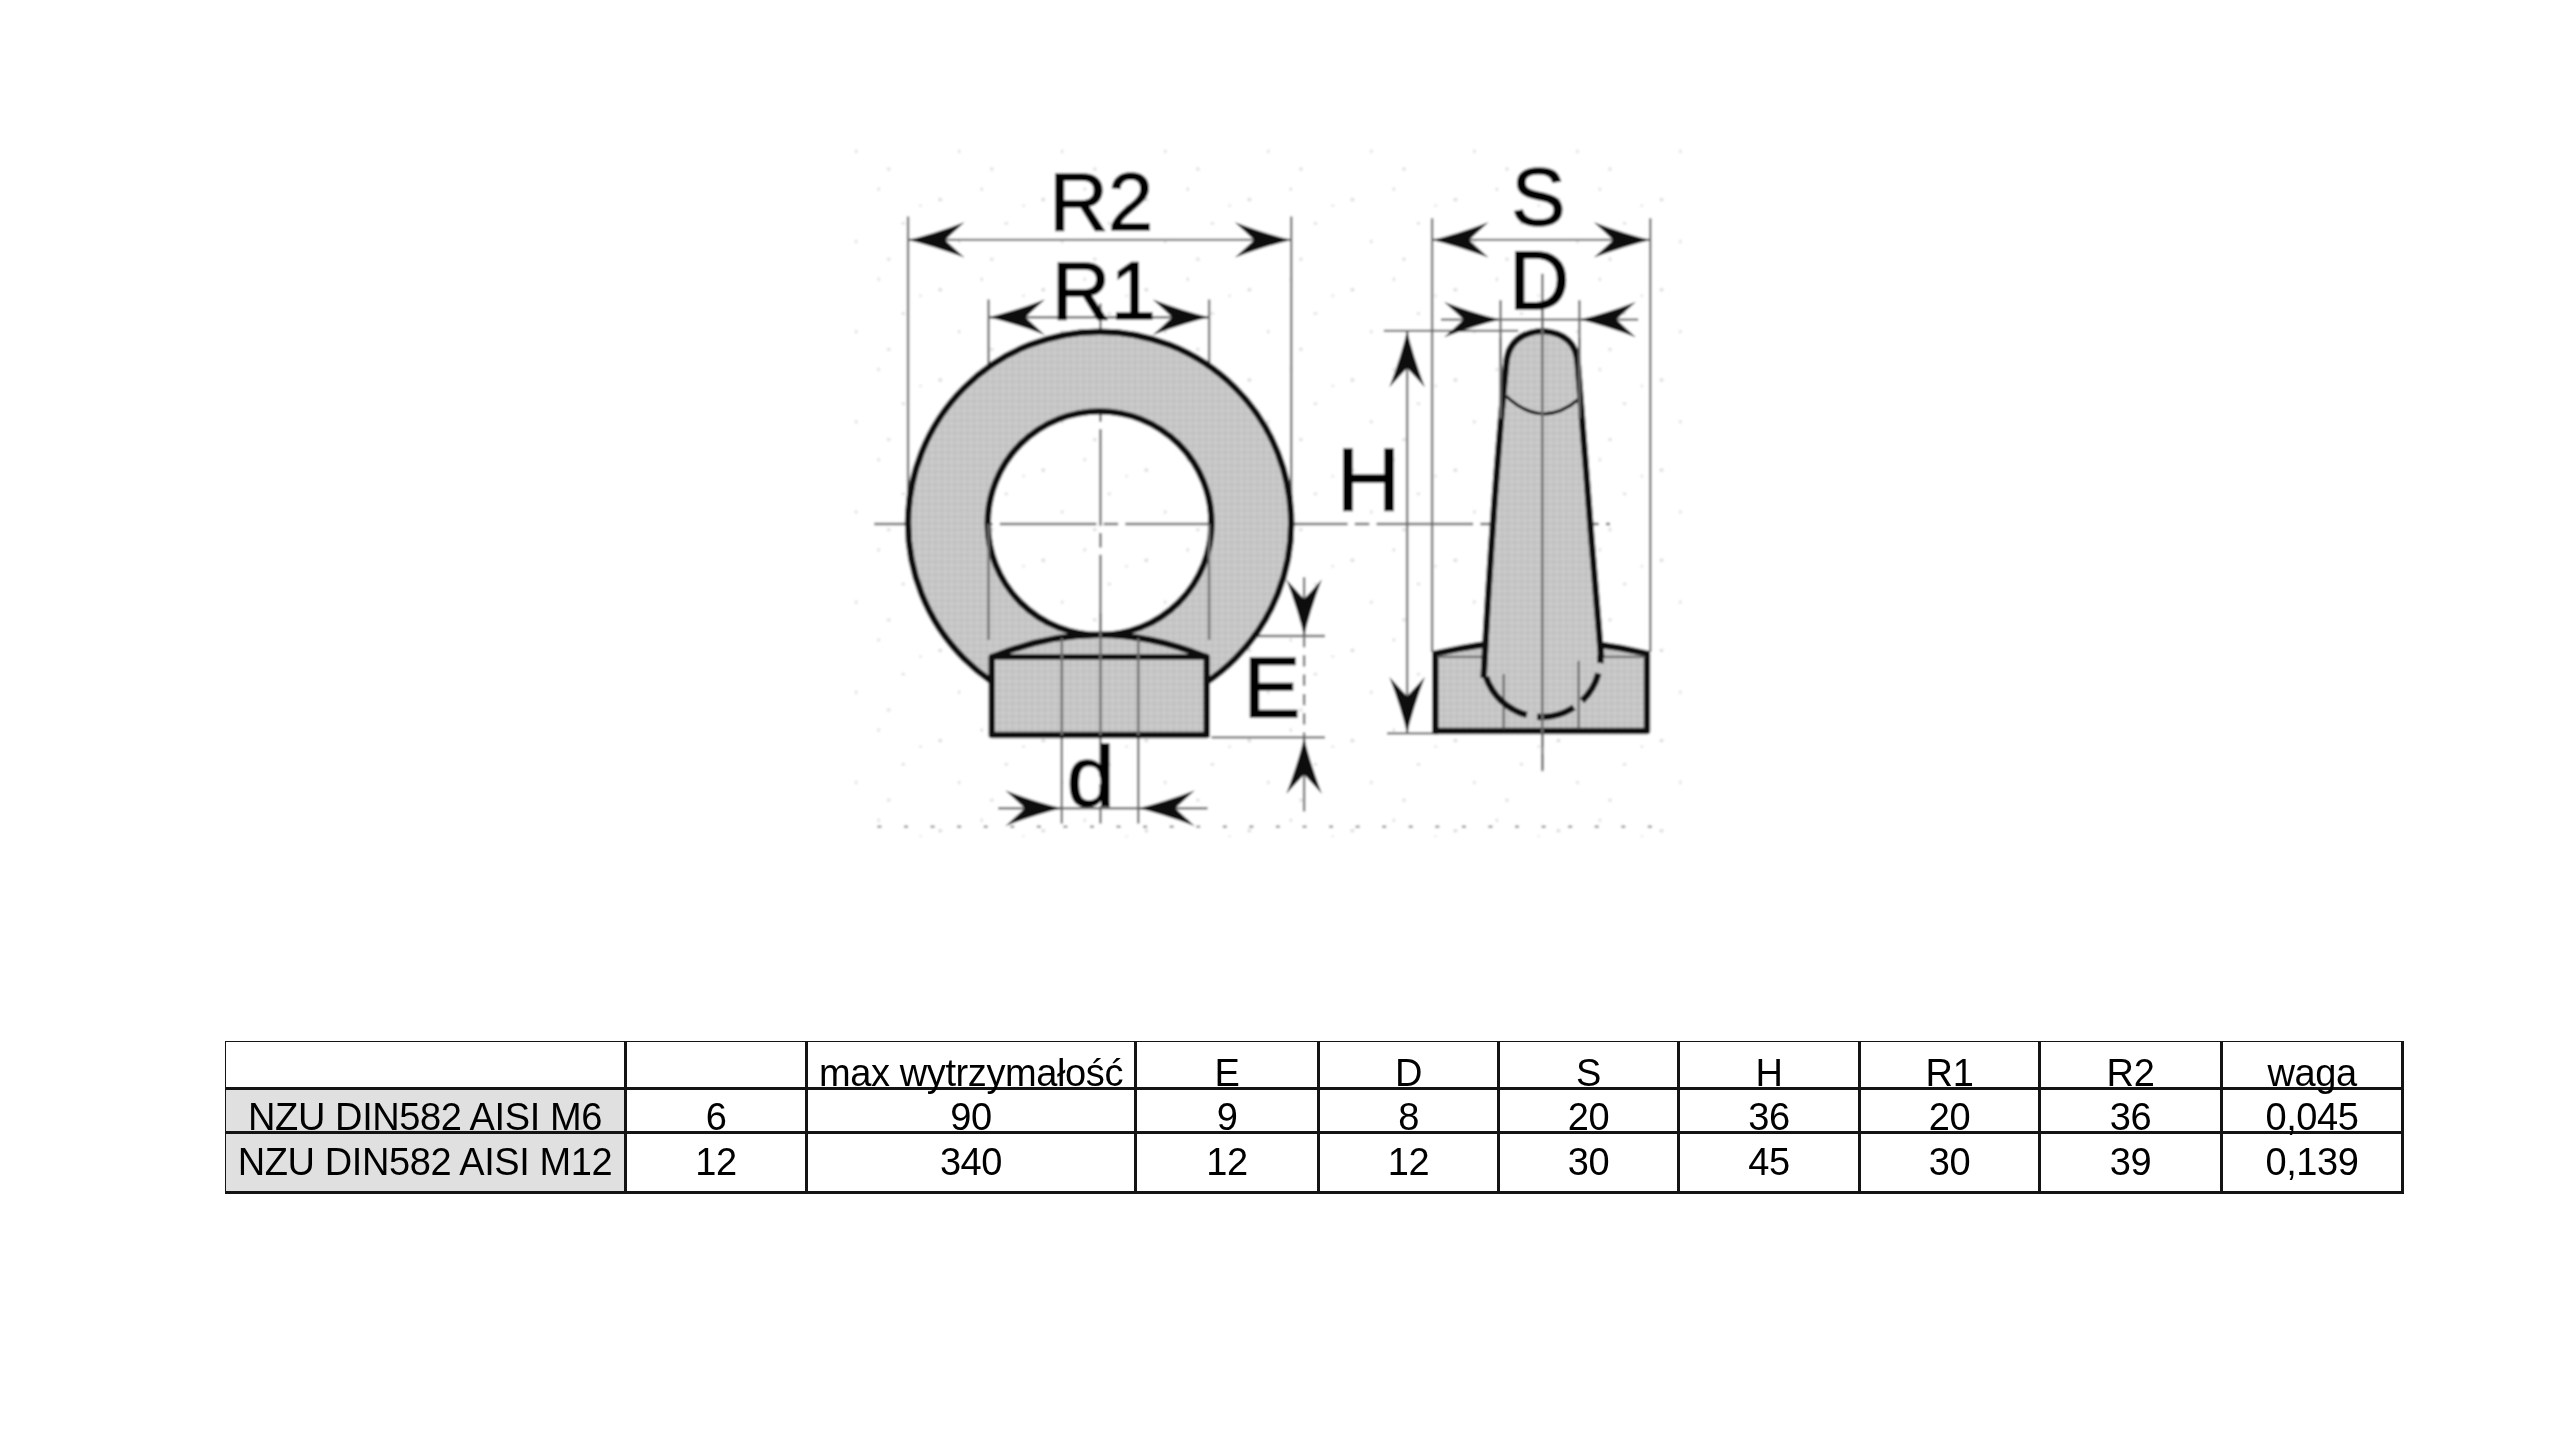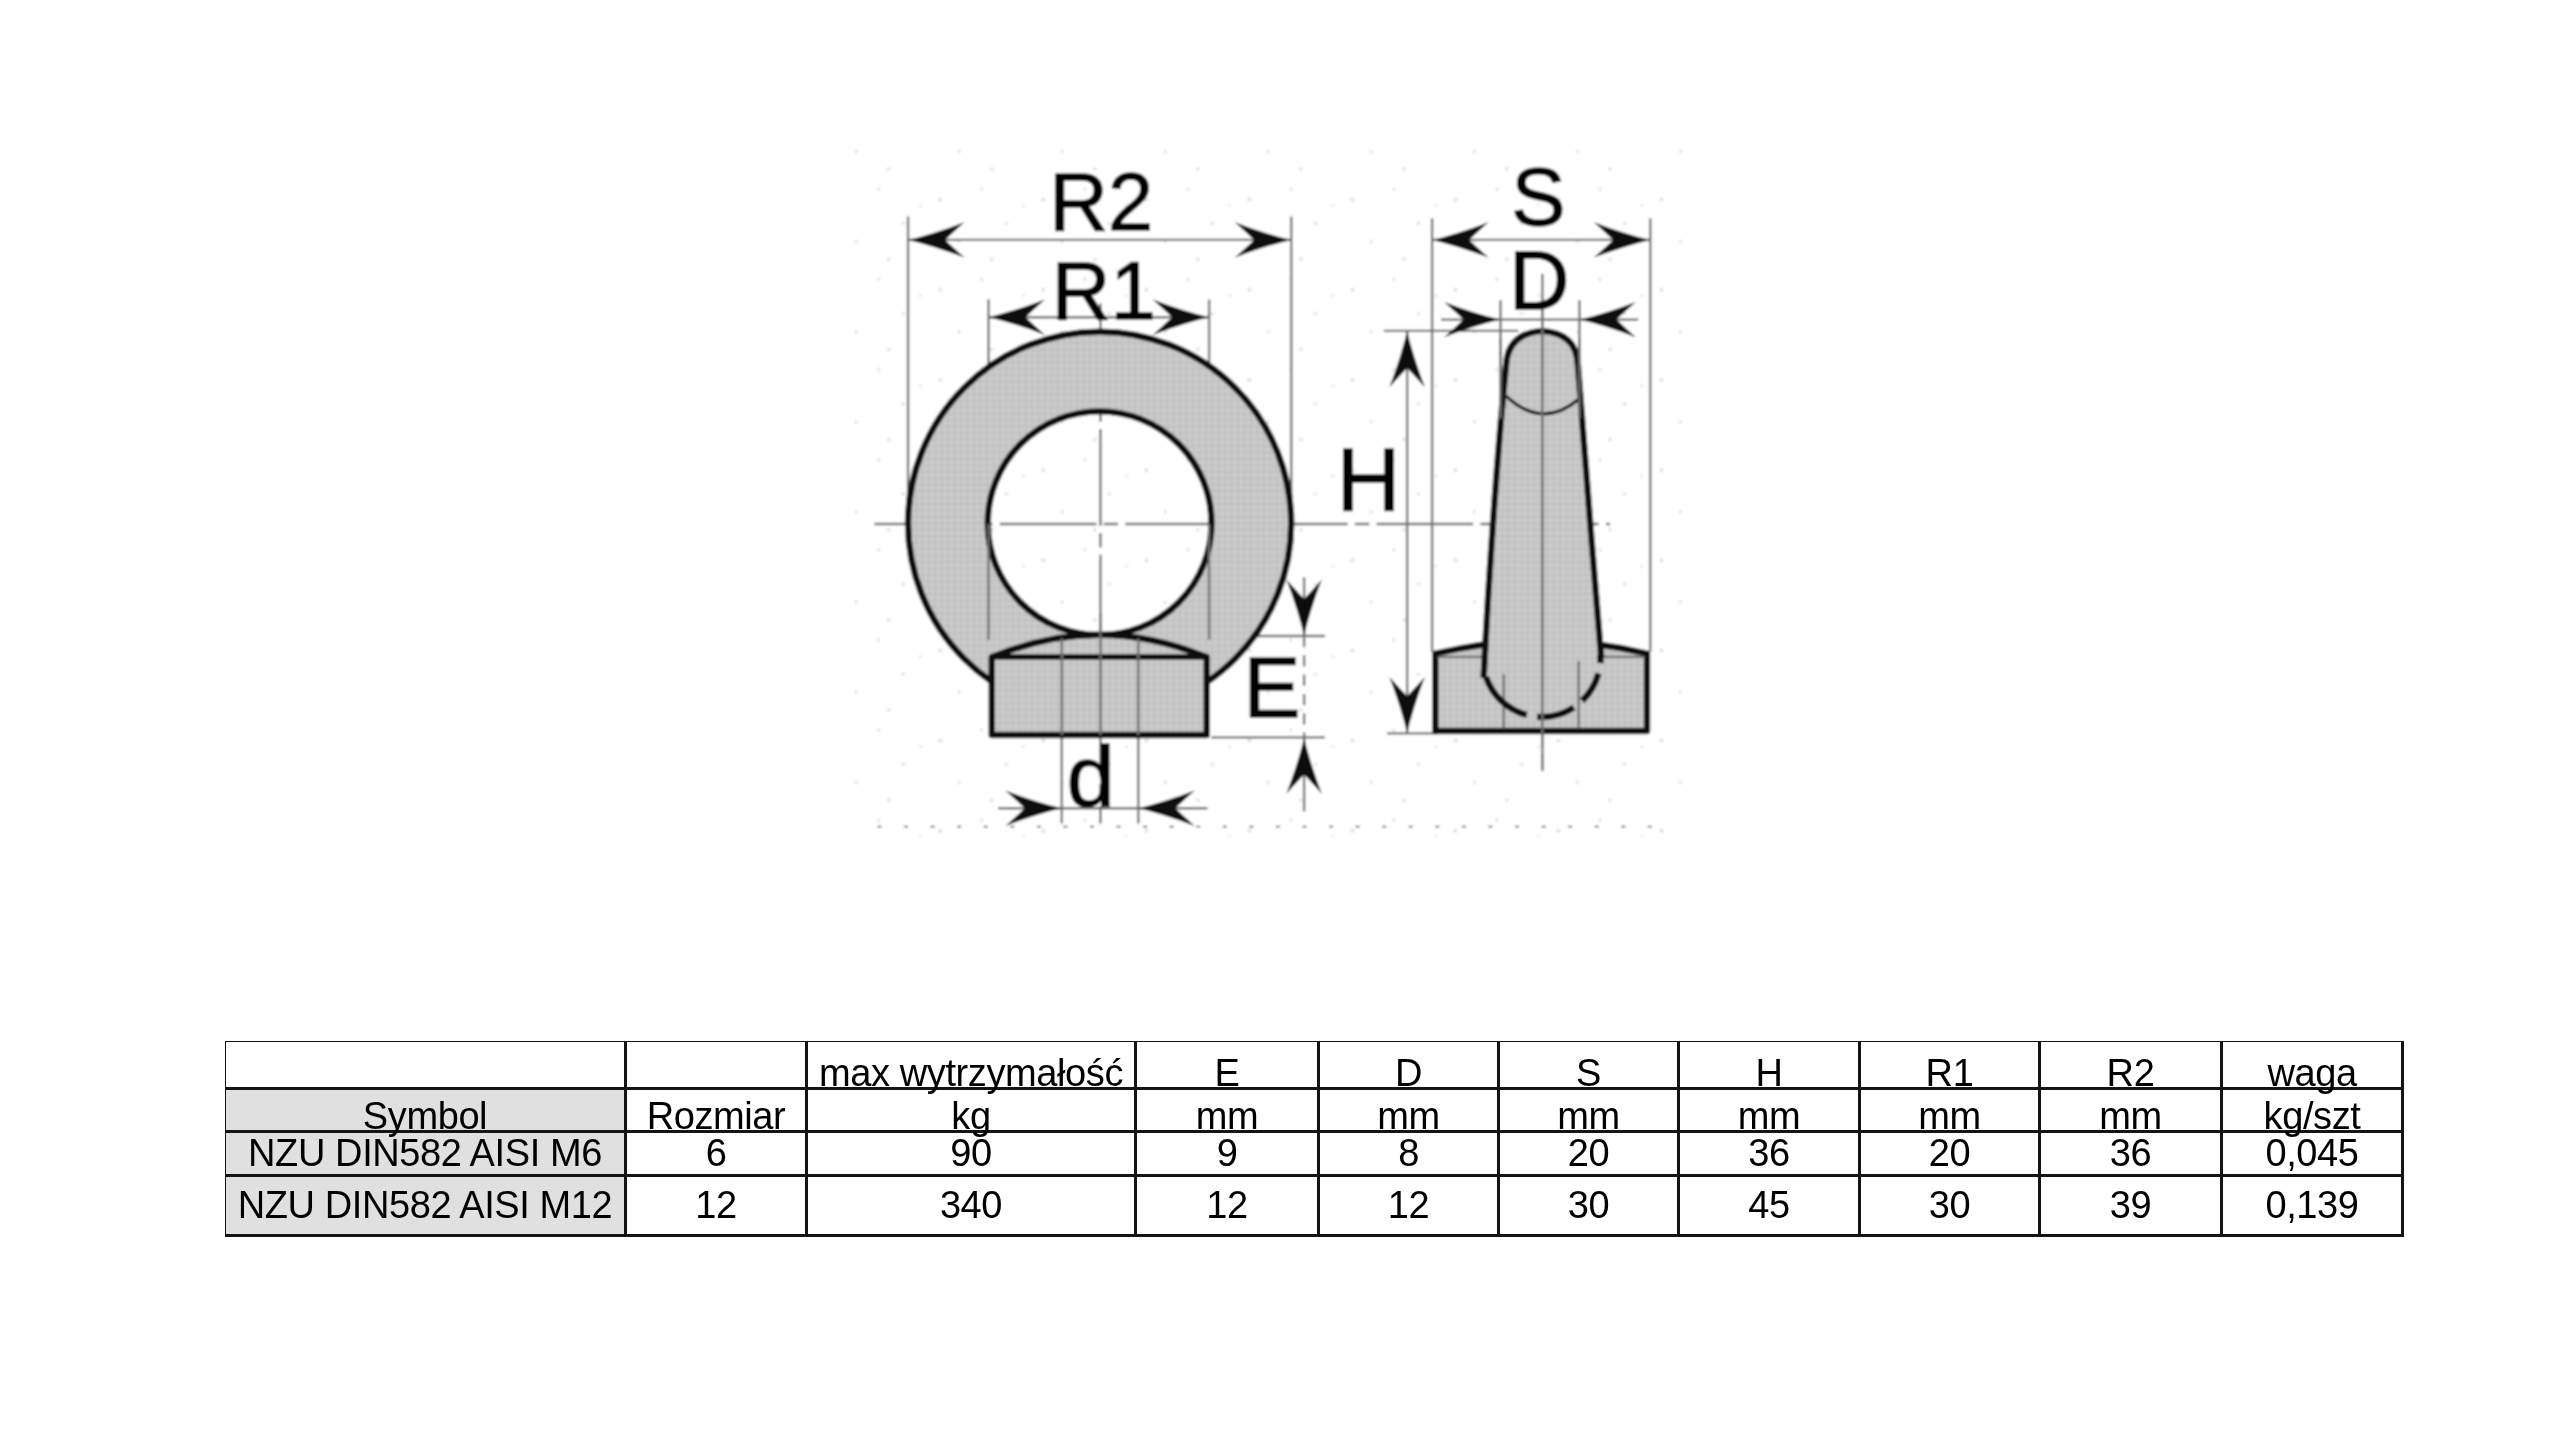--- a/index.html
+++ b/index.html
@@ -183,32 +183,20 @@
     <td></td>
           <td></td>
           <td>max wytrzymałość</td>
           <td>E</td>
           <td>D</td>
           <td>S</td>
           <td>H</td>
           <td>R1</td>
           <td>R2</td>
           <td>waga</td>
-  </tr>
-  <tr style="height:43px">
-    <td class="g">Symbol</td>
-          <td>Rozmiar</td>
-          <td>kg</td>
-          <td>mm</td>
-          <td>mm</td>
-          <td>mm</td>
-          <td>mm</td>
-          <td>mm</td>
-          <td>mm</td>
-          <td>kg/szt</td>
   </tr>
   <tr style="height:44px">
     <td class="g">NZU DIN582 AISI M6</td>
           <td>6</td>
           <td>90</td>
           <td>9</td>
           <td>8</td>
           <td>20</td>
           <td>36</td>
           <td>20</td>

